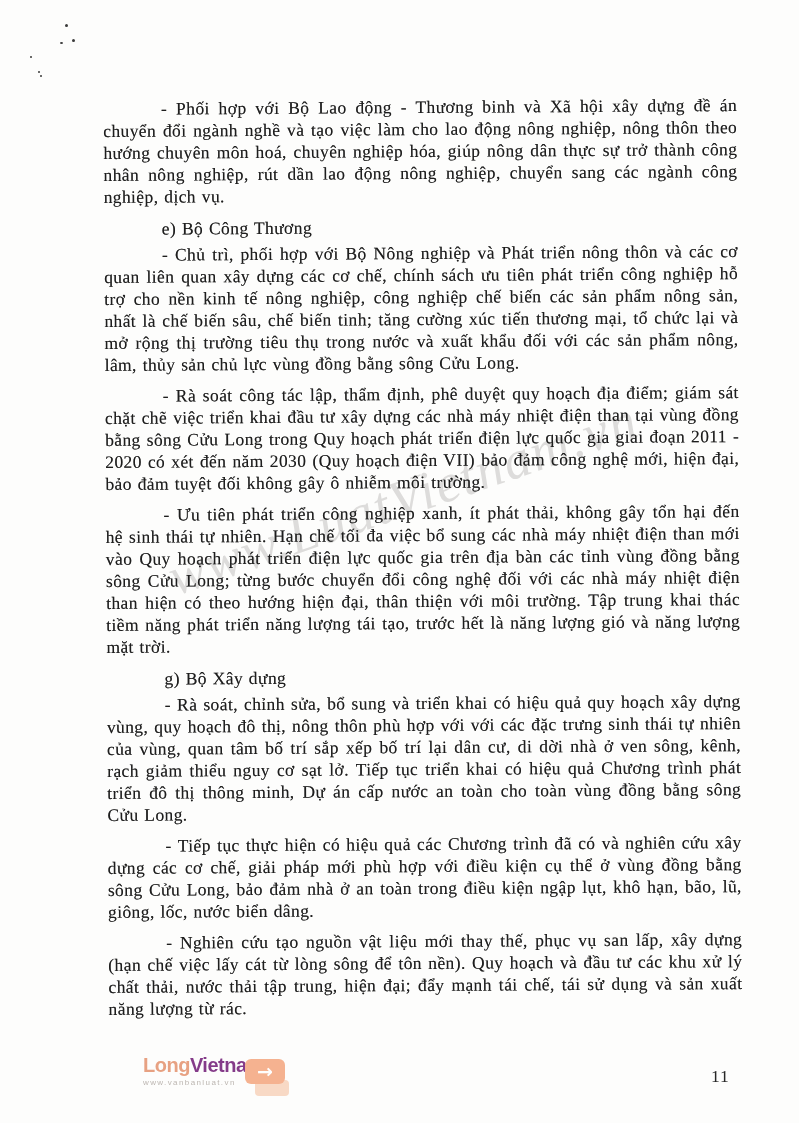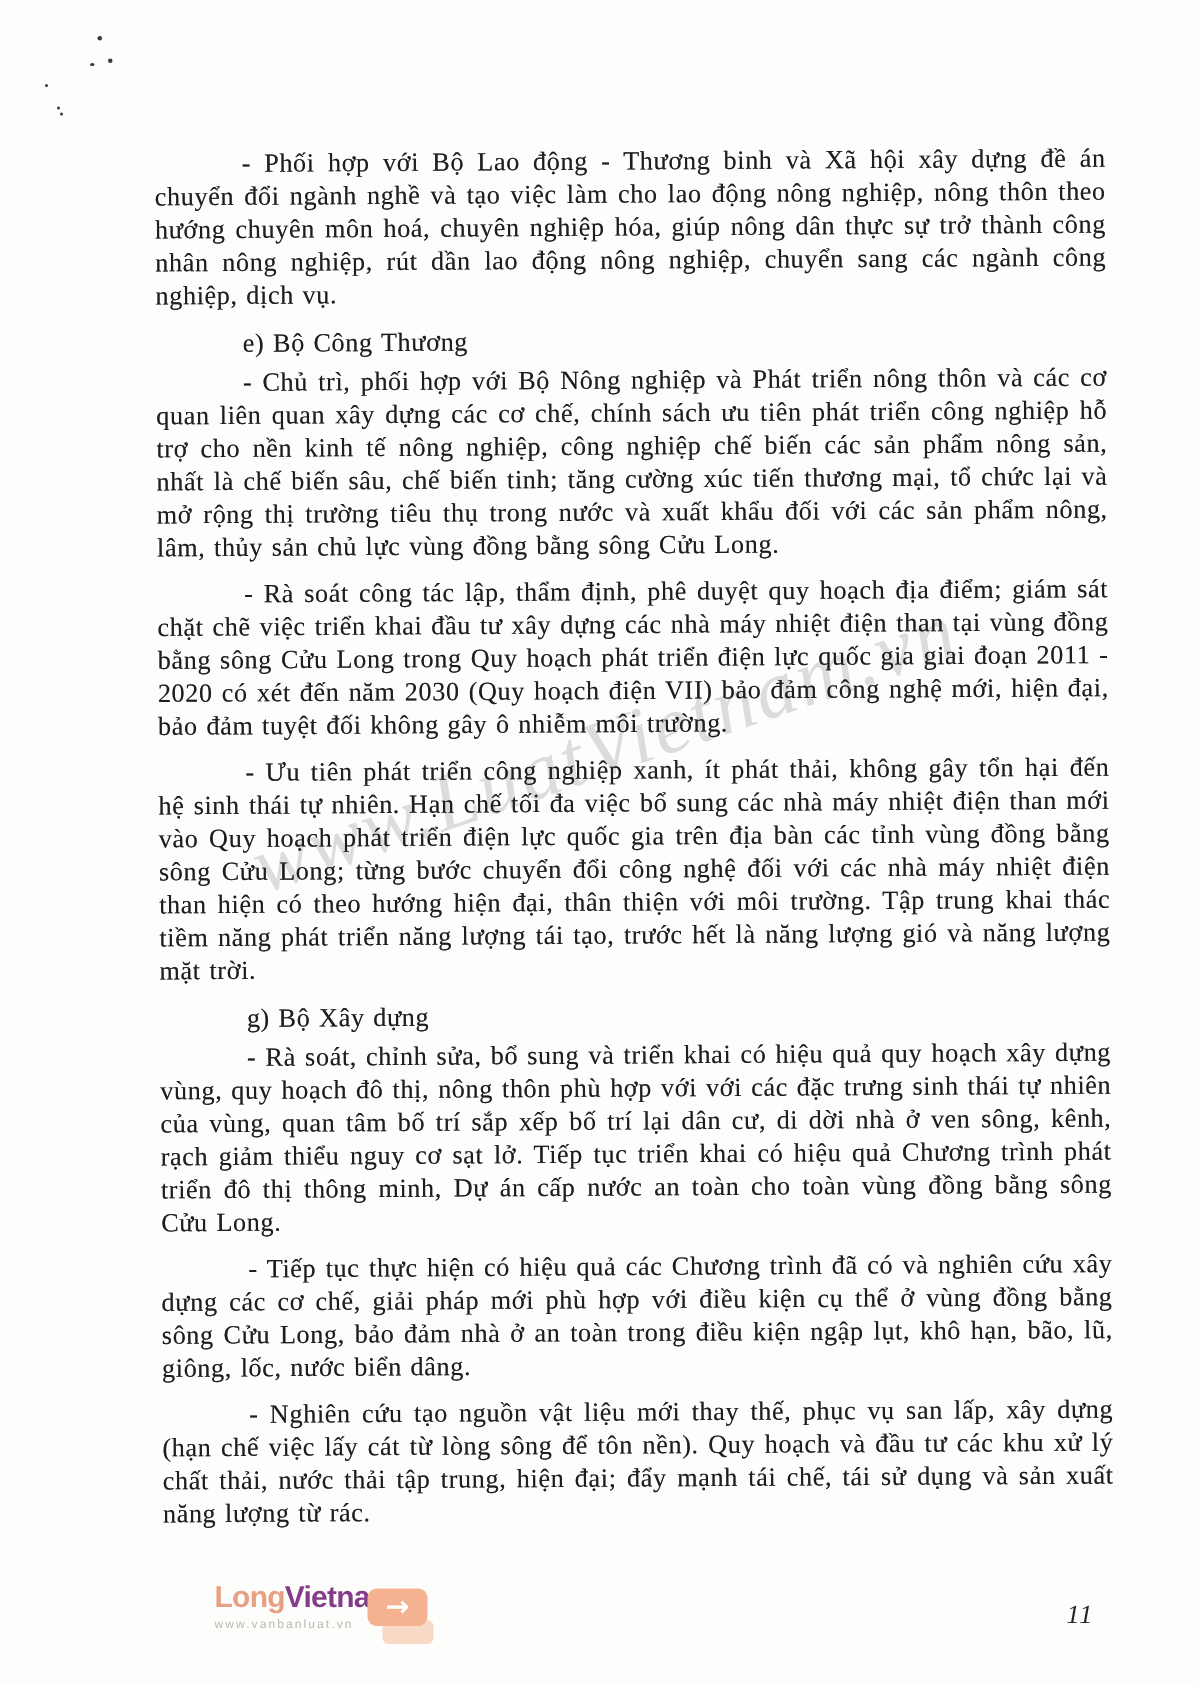--- a/index.html
+++ b/index.html
@@ -112,21 +112,20 @@
 
   
   .page-number {
     position: absolute;
     left: 711px;
     top: 1066px;
     font-size: 17.5px;
     letter-spacing: 1px;
     color: #262626;
     z-index: 3;
-    font-style: italic;
   }
 
   
   .speck {
     position: absolute;
     background: #3a3a3a;
     border-radius: 50%;
     z-index: 2;
   }
   .s1 { left: 65px; top: 24px; width: 3px; height: 3px; }

